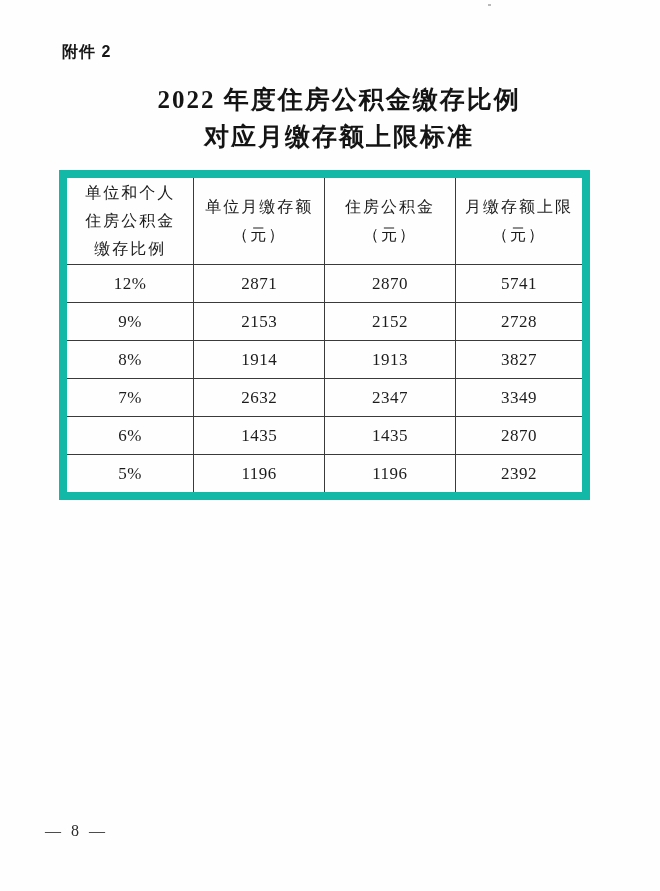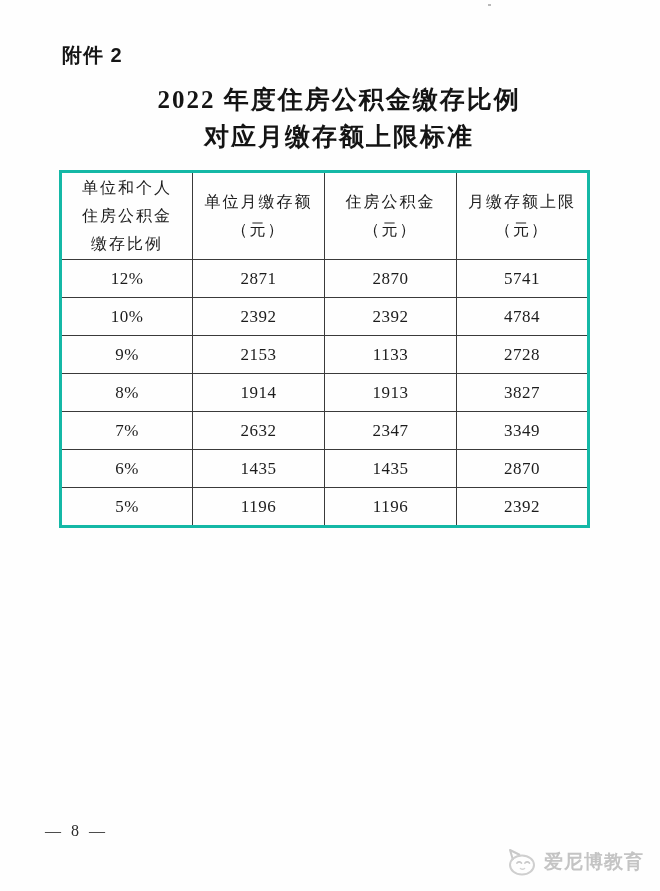--- a/index.html
+++ b/index.html
@@ -24,21 +24,21 @@
     height: 2px;
     background: #8a8a8a;
     opacity: 0.6;
   }
   .attachment-label {
     position: absolute;
     left: 62px;
     top: 42px;
     font-family: "Liberation Sans", "DejaVu Sans", sans-serif;
     font-weight: 700;
-    font-size: 20px;
+    font-size: 16px;
     letter-spacing: 1px;
     color: #161616;
   }
   .doc-title {
     position: absolute;
     left: 0;
     top: 81px;
     width: 660px;
     margin: 0;
     text-align: center;
@@ -51,21 +51,21 @@
   }
   .doc-title .line { display: block; }
 
   .main-table {
     position: absolute;
     left: 59px;
     top: 170px;
     width: 531px;
     border-collapse: collapse;
     table-layout: fixed;
-    border: 3px solid #14b8a6;
+    border: 8px solid #14b8a6;
   }
   .main-table th, .main-table td {
     border: 1px solid #3a3a3a;
     text-align: center;
     vertical-align: middle;
     padding: 0;
     font-weight: 400;
     color: #1c1c1c;
   }
   .main-table thead th {
@@ -148,29 +148,23 @@
       </tr>
     </thead>
     <tbody>
       <tr>
         <td>12%</td>
         <td>2871</td>
         <td>2870</td>
         <td>5741</td>
       </tr>
       <tr>
-        <td>10%</td>
-        <td>2392</td>
-        <td>2392</td>
-        <td>4784</td>
-      </tr>
-      <tr>
         <td>9%</td>
         <td>2153</td>
-        <td>1133</td>
+        <td>2152</td>
         <td>2728</td>
       </tr>
       <tr>
         <td>8%</td>
         <td>1914</td>
         <td>1913</td>
         <td>3827</td>
       </tr>
       <tr>
         <td>7%</td>
@@ -188,26 +182,14 @@
         <td>5%</td>
         <td>1196</td>
         <td>1196</td>
         <td>2392</td>
       </tr>
     </tbody>
   </table>
 
   <div class="page-number">— 8 —</div>
 
-  <div class="watermark">
-    <span class="mascot-icon">
-      <svg width="34" height="30" viewBox="0 0 34 30" fill="none" xmlns="http://www.w3.org/2000/svg">
-        <path d="M9 13 L6 3 L16 8" stroke="#c9c9c9" stroke-width="2" stroke-linejoin="round"></path>
-        <ellipse cx="18" cy="18" rx="12" ry="9.5" stroke="#cfcfcf" stroke-width="2"></ellipse>
-        <path d="M13 16 q2.2 -2.4 4.4 0" stroke="#c9c9c9" stroke-width="1.8" stroke-linecap="round"></path>
-        <path d="M21 16 q2.2 -2.4 4.4 0" stroke="#c9c9c9" stroke-width="1.8" stroke-linecap="round"></path>
-        <path d="M16.5 21.5 q2 1.6 4 0" stroke="#d4d4d4" stroke-width="1.6" stroke-linecap="round"></path>
-      </svg>
-    </span>
-    <span class="watermark-text">爱尼博教育</span>
-  </div>
 
 </div>
 
 </body></html>

